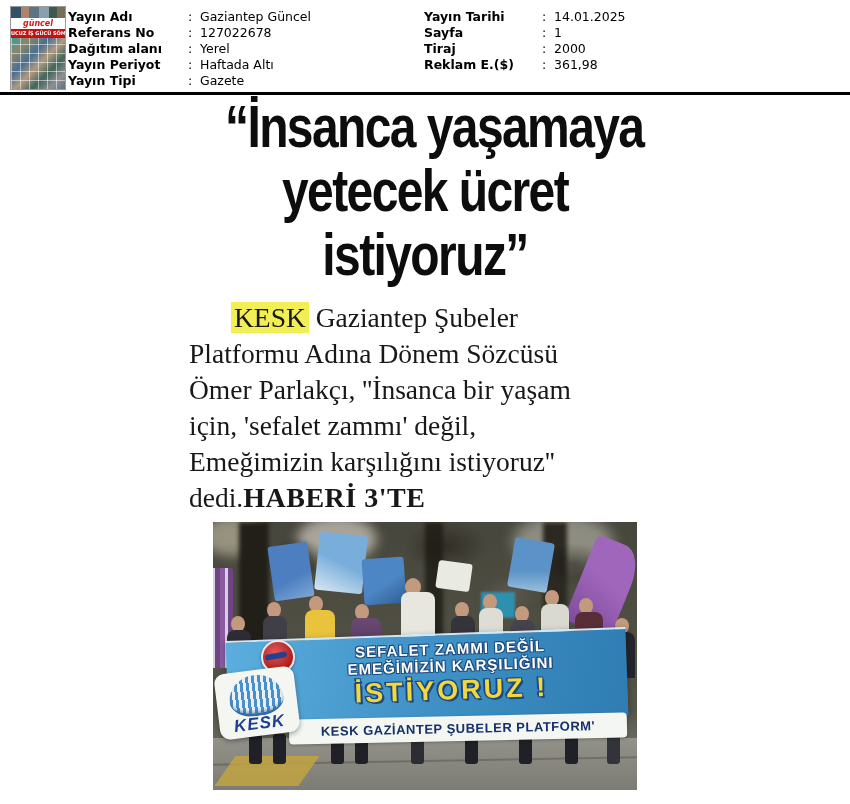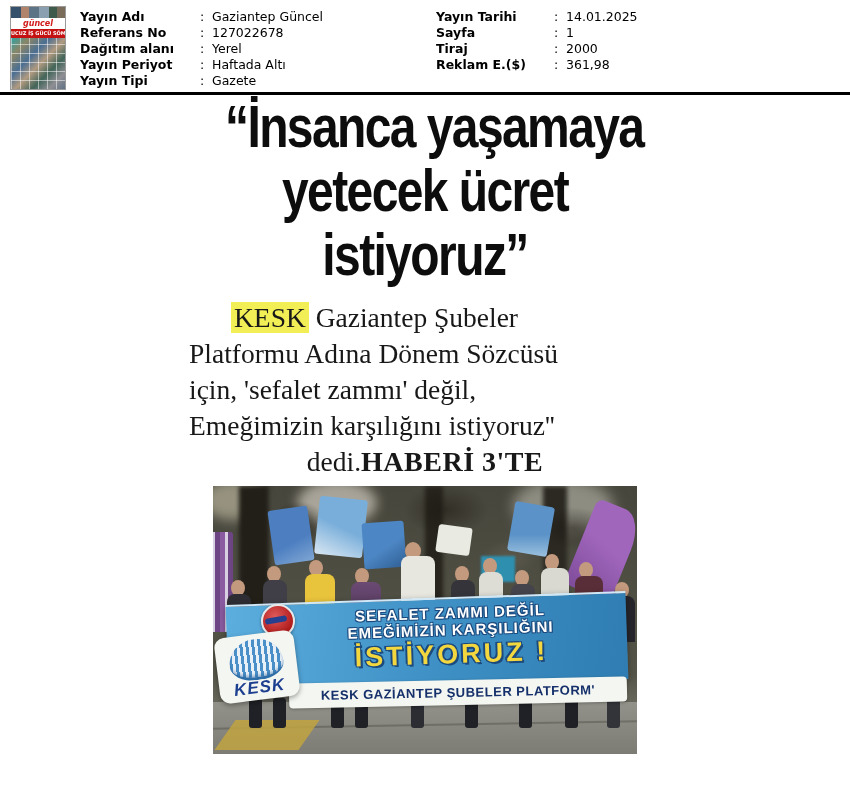--- a/index.html
+++ b/index.html
@@ -22,42 +22,42 @@
     height:52px;
     background:
       repeating-linear-gradient(0deg,rgba(255,255,255,.5) 0 1px,transparent 1px 9px),
       repeating-linear-gradient(90deg,rgba(255,255,255,.5) 0 1px,transparent 1px 9px),
       linear-gradient(135deg,#2fa3a3 0%,#8a8668 18%,#4b6f93 36%,#b09a80 52%,#43655a 68%,#8f8f93 84%,#5a6f85 100%);
   }
   .meta{position:absolute;top:9px;font-size:12.5px;line-height:16px;}
   .meta-left{left:68px;}
   .meta-right{left:424px;}
   .meta .row{display:flex;}
-  .meta .lbl{font-weight:bold;width:120px;flex:0 0 auto;margin-left:12px;}
+  .meta .lbl{font-weight:bold;width:120px;flex:0 0 auto;}
   .meta-right .lbl{width:118px;}
   .meta .sep{width:12px;flex:0 0 auto;}
   .meta .val{white-space:nowrap;}
   .logo{position:absolute;right:14px;top:12px;width:110px;text-align:center;}
   .logo-icon{display:block;margin:0 auto 2px;}
   .logo-title{color:#1d2e63;font-weight:bold;font-size:13px;letter-spacing:2px;white-space:nowrap;}
   .logo-sub{color:#a0a5ae;font-size:7.5px;letter-spacing:4px;margin-top:1px;}
   .divider{height:3px;background:#000;width:850px;}
   
   .article{width:500px;margin:0 auto;text-align:center;}
   .headline{margin-top:0;font-family:"Liberation Sans",sans-serif;font-weight:bold;color:#0d0d0d;}
   .headline .hl-line{display:block;font-size:60px;line-height:64px;letter-spacing:-2px;transform:scaleX(0.8);transform-origin:center;white-space:nowrap;}
   .body-text{
     width:472px;margin:13px auto 0;text-align:left;
     font-family:"Liberation Serif","DejaVu Serif",serif;
     font-size:27.5px;line-height:36px;color:#181818;
   }
   .body-text .ln{white-space:nowrap;}
   .ln-first{padding-left:42px;}
   .hl-kesk{background:#f2ee55;padding:0 3px;}
-  .ln-last{display:flex;justify-content:center;align-items:baseline;}
+  .ln-last{display:flex;justify-content:flex-start;align-items:baseline;}
   .haberi{font-weight:bold;font-size:28px;letter-spacing:0.5px;}
   
   .photo{
     position:relative;width:424px;height:268px;margin:6px auto 0;overflow:hidden;
     background:linear-gradient(#47463c,#565549 70%,#6a695e 82%);
   }
   .photo *{position:absolute;}
   .sky1{left:84px;top:-6px;width:80px;height:46px;background:#a8a499;border-radius:50%;filter:blur(6px);}
   .sky2{left:300px;top:-8px;width:100px;height:56px;background:#8e8d82;border-radius:50%;filter:blur(7px);}
   .sky3{left:-10px;top:-6px;width:60px;height:40px;background:#96927f;border-radius:50%;filter:blur(6px);}
@@ -204,20 +204,21 @@
 
   <div class="headline">
     <span class="hl-line">“İnsanca yaşamaya</span>
     <span class="hl-line">yetecek ücret</span>
     <span class="hl-line">istiyoruz”</span>
   </div>
 
   <div class="body-text">
     <div class="ln ln-first"><span class="hl-kesk">KESK</span><span> Gaziantep Şubeler</span></div>
     <div class="ln">Platformu Adına Dönem Sözcüsü</div>
+    <div class="ln">Ömer Parlakçı, ''İnsanca bir yaşam</div>
     <div class="ln">için, 'sefalet zammı' değil,</div>
     <div class="ln">Emeğimizin karşılığını istiyoruz''</div>
     <div class="ln ln-last">
       <span>dedi.</span>
       <span class="haberi">HABERİ 3'TE</span>
     </div>
   </div>
 
   <div class="photo">
     <div class="sky1"></div>

